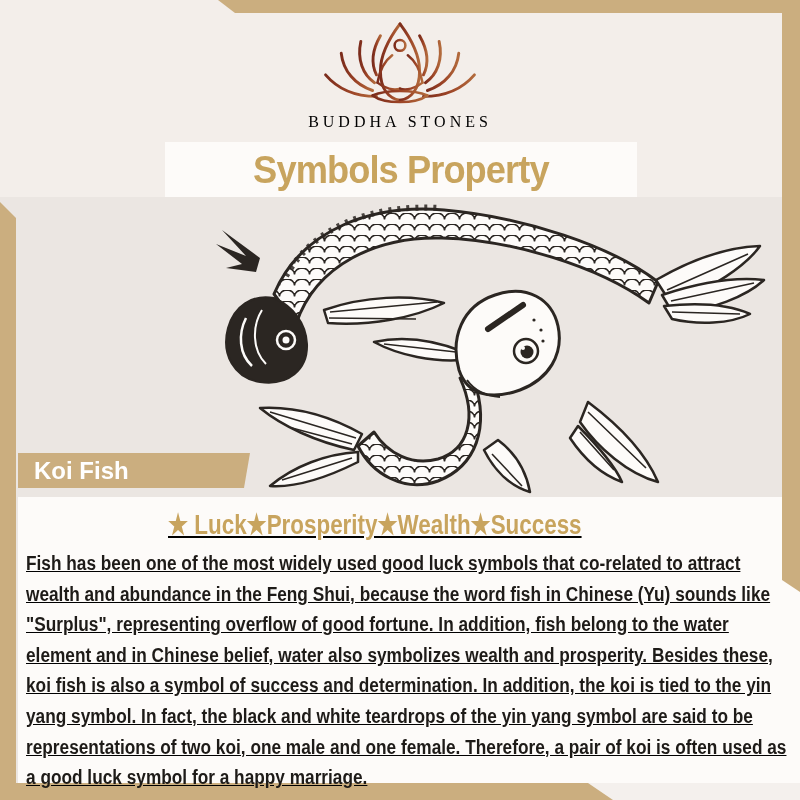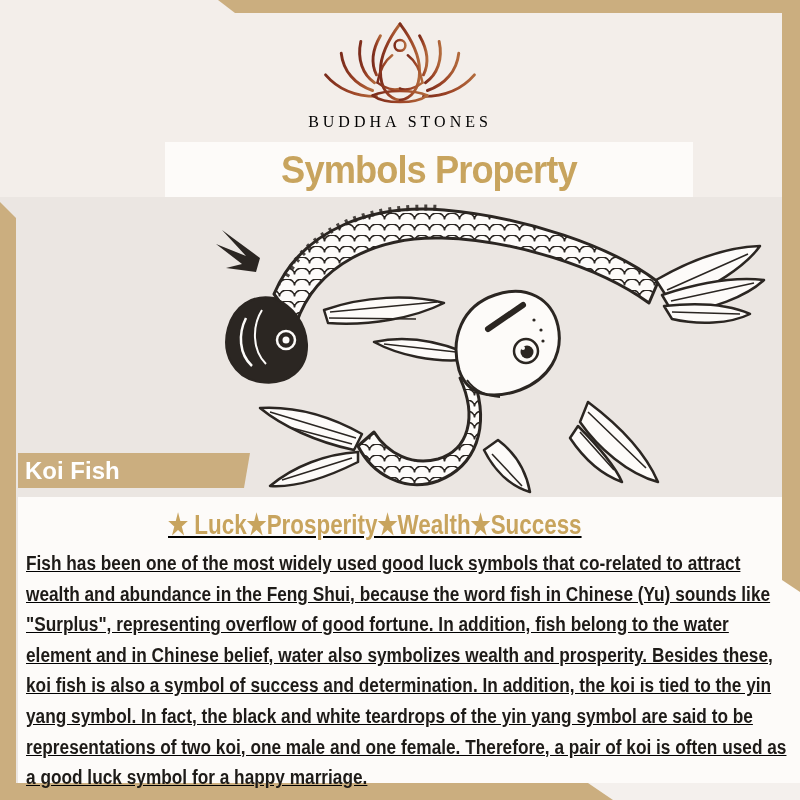--- a/index.html
+++ b/index.html
@@ -7,21 +7,21 @@
         background:var(--c-beige,#EBE6E2);font-family:"Liberation Sans",sans-serif;}
 
   
   .top-area{position:absolute;left:0;top:0;width:800px;height:197px;background:var(--c-cream,#F3EEEA);}
   .logo{position:absolute;left:320px;top:20px;width:160px;height:94px;}
   .brand{position:absolute;left:0;top:113px;width:800px;text-align:center;
          font-family:"Liberation Serif",serif;font-size:16px;letter-spacing:4px;
          color:#000000;font-weight:400;}
 
   
-  .title-band{position:absolute;left:165px;top:142px;width:528px;height:55px;
+  .title-band{position:absolute;left:165px;top:142px;width:472px;height:55px;
               background:var(--c-white,#FDFBF9);display:flex;align-items:center;justify-content:center;}
   .title{margin:0;font-size:39px;font-weight:bold;color:var(--c-gold,#C8A45E);
          letter-spacing:-1px;white-space:nowrap;transform:scaleX(.93);}
 
   
   .koi-art{position:absolute;left:212px;top:202px;width:563px;height:292px;}
 
   
   .content-box{position:absolute;left:18px;top:497px;width:782px;height:286px;
                background:var(--c-white,#FDFBF9);text-decoration:underline;}
@@ -41,21 +41,21 @@
               clip-path:polygon(0 0,100% 0,100% 100%,0 580px);}
   .ribbon-left{left:0;top:202px;width:16px;height:598px;
               clip-path:polygon(0 0,100% 16px,100% 100%,0 100%);}
   .ribbon-bottom{left:0;top:783px;width:613px;height:17px;
               clip-path:polygon(0 0,588px 0,100% 100%,0 100%);}
 
   
   .koi-banner{position:absolute;left:18px;top:453px;width:232px;height:35px;
               background:var(--c-tan,#CBAE7F);display:flex;align-items:center;
               clip-path:polygon(0 0,100% 0,calc(100% - 6px) 100%,0 100%);}
-  .koi-label{margin-left:7px;font-size:24px;font-weight:bold;color:#FFFFFF;}
+  .koi-label{margin-left:16px;font-size:24px;font-weight:bold;color:#FFFFFF;}
 </style>
 </head>
 <body>
 
 <div class="page">
 
   <div class="top-area">
     <svg class="logo" viewBox="0 0 160 96">
       <defs>
         <linearGradient id="lg" x1="0" y1="0" x2="1" y2="0">

